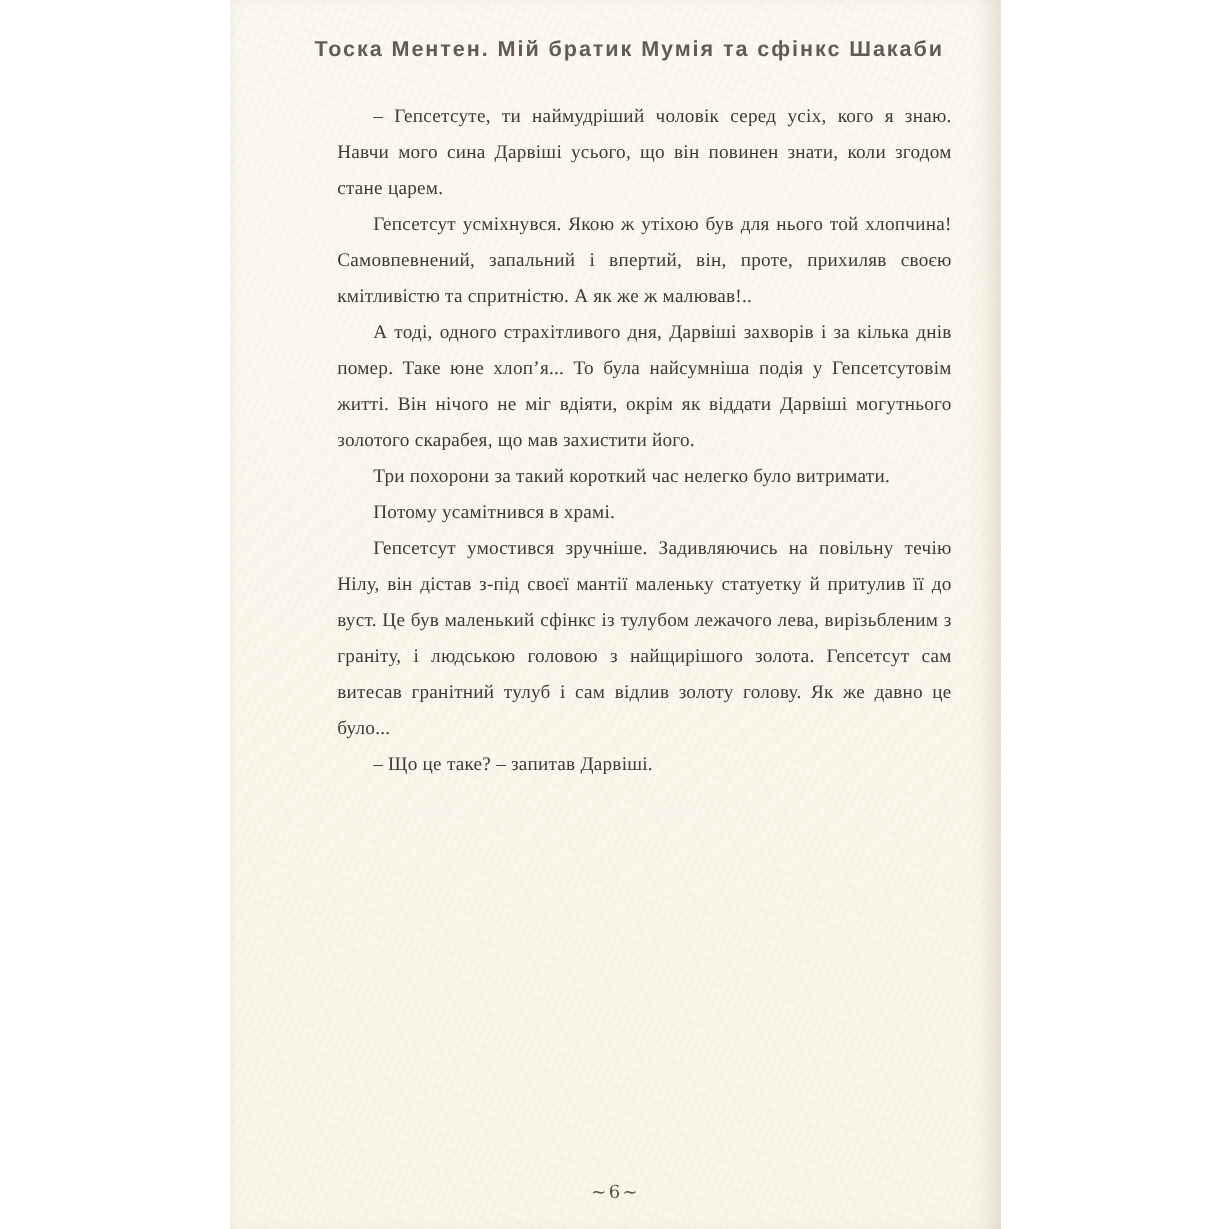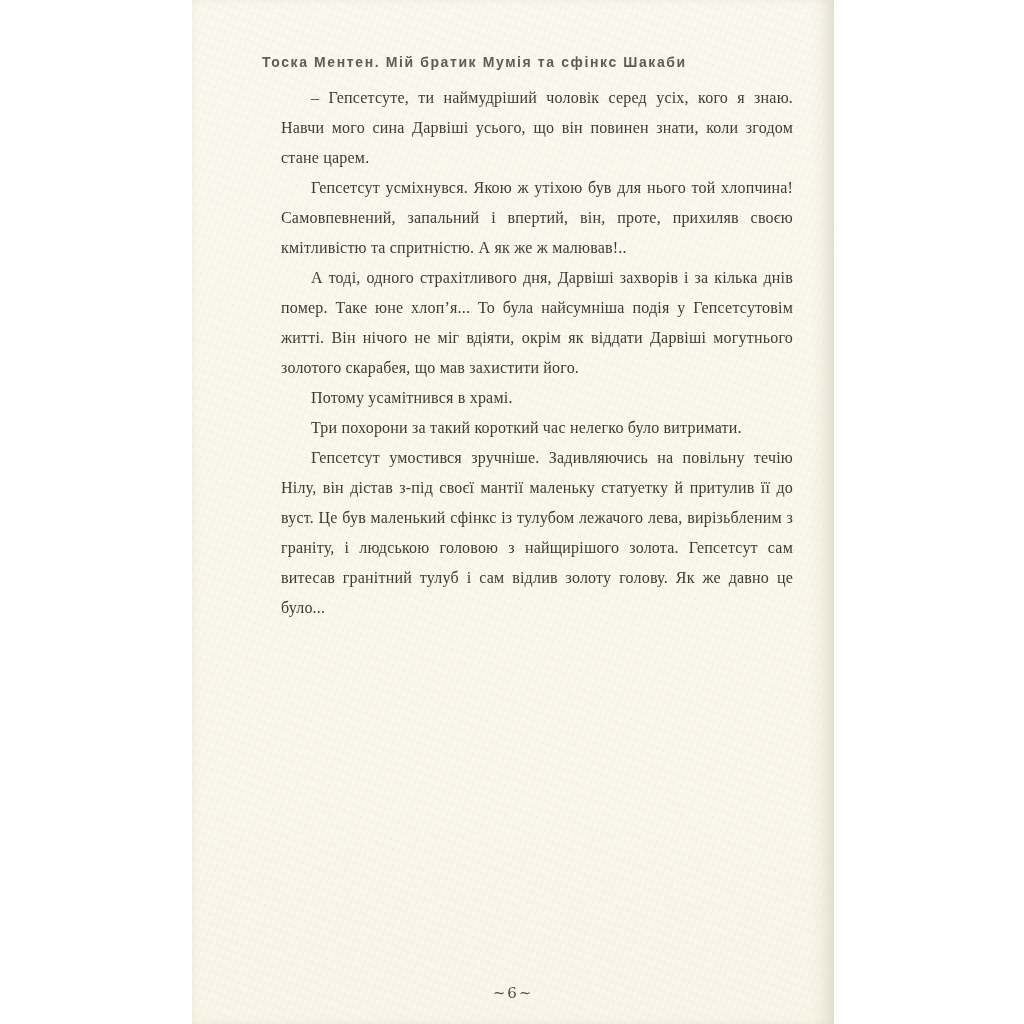--- a/index.html
+++ b/index.html
@@ -35,26 +35,26 @@
       repeating-linear-gradient(113deg,
         rgba(226, 219, 196, 0.10) 0px, rgba(226, 219, 196, 0.10) 2px,
         rgba(255, 255, 255, 0.0) 2px, rgba(255, 255, 255, 0.0) 6px),
       repeating-linear-gradient(21deg,
         rgba(226, 219, 196, 0.08) 0px, rgba(226, 219, 196, 0.08) 3px,
         rgba(255, 255, 255, 0.0) 3px, rgba(255, 255, 255, 0.0) 9px);
     pointer-events: none;
   }
   .running-head {
     position: absolute;
-    top: 54px;
+    top: 31px;
     left: 70px;
     width: 512px;
     text-align: left;
     font-family: "Liberation Sans", sans-serif;
-    font-size: 14px;
+    font-size: 18px;
     font-weight: bold;
     letter-spacing: 1.6px;
     color: #5e5c57;
     white-space: nowrap;
   }
   .text-block {
     position: absolute;
     left: 89px;
     top: 83px;
     width: 512px;
@@ -85,20 +85,21 @@
 <body>
 
 <div class="paper">
 
   <div class="running-head">Тоска Ментен. Мій братик Мумія та сфінкс Шакаби</div>
 
   <div class="text-block">
     <p>– Гепсетсуте, ти наймудріший чоловік серед усіх, кого я знаю. Навчи мого сина Дарвіші усього, що він повинен знати, коли згодом стане царем.</p>
     <p>Гепсетсут усміхнувся. Якою ж утіхою був для нього той хлопчина! Самовпевнений, запальний і впертий, він, проте, прихиляв своєю кмітливістю та спритністю. А як же ж малював!..</p>
     <p>А тоді, одного страхітливого дня, Дарвіші захворів і за кілька днів помер. Таке юне хлоп’я... То була найсумніша подія у Гепсетсутовім житті. Він нічого не міг вдіяти, окрім як віддати Дарвіші могутнього золотого скарабея, що мав захистити його.</p>
+    <p>Три похорони за такий короткий час нелегко було витримати.</p>
     <p>Потому усамітнився в храмі.</p>
-    <p>Три похорони за такий короткий час нелегко було витримати.</p>
     <p>Гепсетсут умостився зручніше. Задивляючись на повільну течію Нілу, він дістав з-під своєї мантії маленьку статуетку й притулив її до вуст. Це був маленький сфінкс із тулубом лежачого лева, вирізьбленим з граніту, і людською головою з найщирішого золота. Гепсетсут сам витесав гранітний тулуб і сам відлив золоту голову. Як же давно це було...</p>
+    <p>– Що це таке? – запитав Дарвіші.</p>
   </div>
 
   <div class="folio">~6~</div>
 
 </div>
 
 </body></html>

